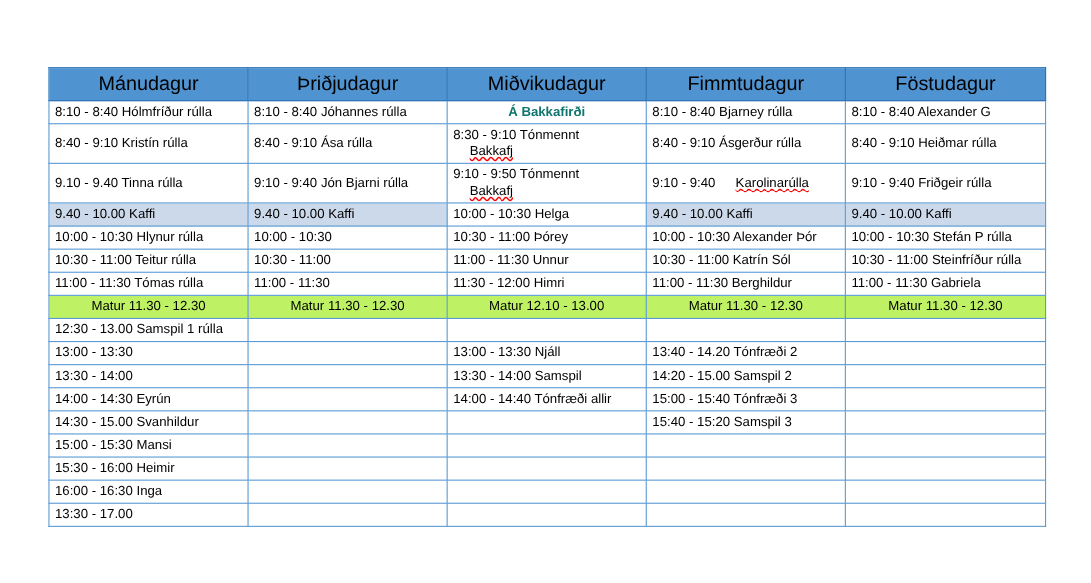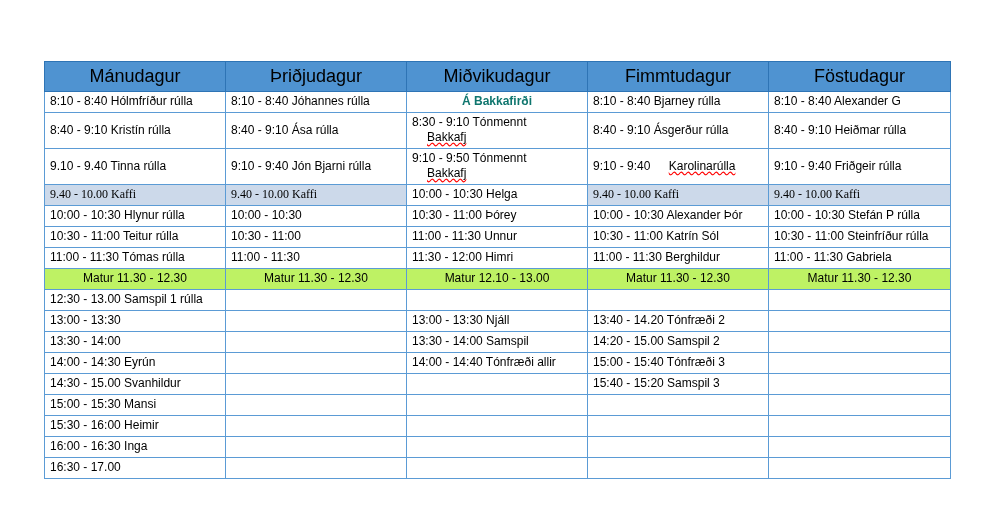--- a/index.html
+++ b/index.html
@@ -47,21 +47,20 @@
     color: #000000;
     font-weight: normal;
     font-size: 18px;
     text-align: center;
     height: 30px;
     padding: 0 4px;
     border: 1px solid #2e74b5;
   }
   td.kaffi {
     background: #ccd9ea;
-    font-family: Liberation Serif, serif;
   }
   td.matur {
     background: #bef264;
     text-align: center;
   }
   td.redbold {
     color: #0f766e;
     font-weight: bold;
     text-align: center;
   }
@@ -204,21 +203,21 @@
           <td></td>
         </tr>
         <tr>
           <td>16:00 - 16:30 Inga</td>
           <td></td>
           <td></td>
           <td></td>
           <td></td>
         </tr>
         <tr>
-          <td>16:30 - 17.00</td>
+          <td>13:30 - 17.00</td>
           <td></td>
           <td></td>
           <td></td>
           <td></td>
         </tr>
       </tbody>
   </table>
 </div>
 
 </body></html>

